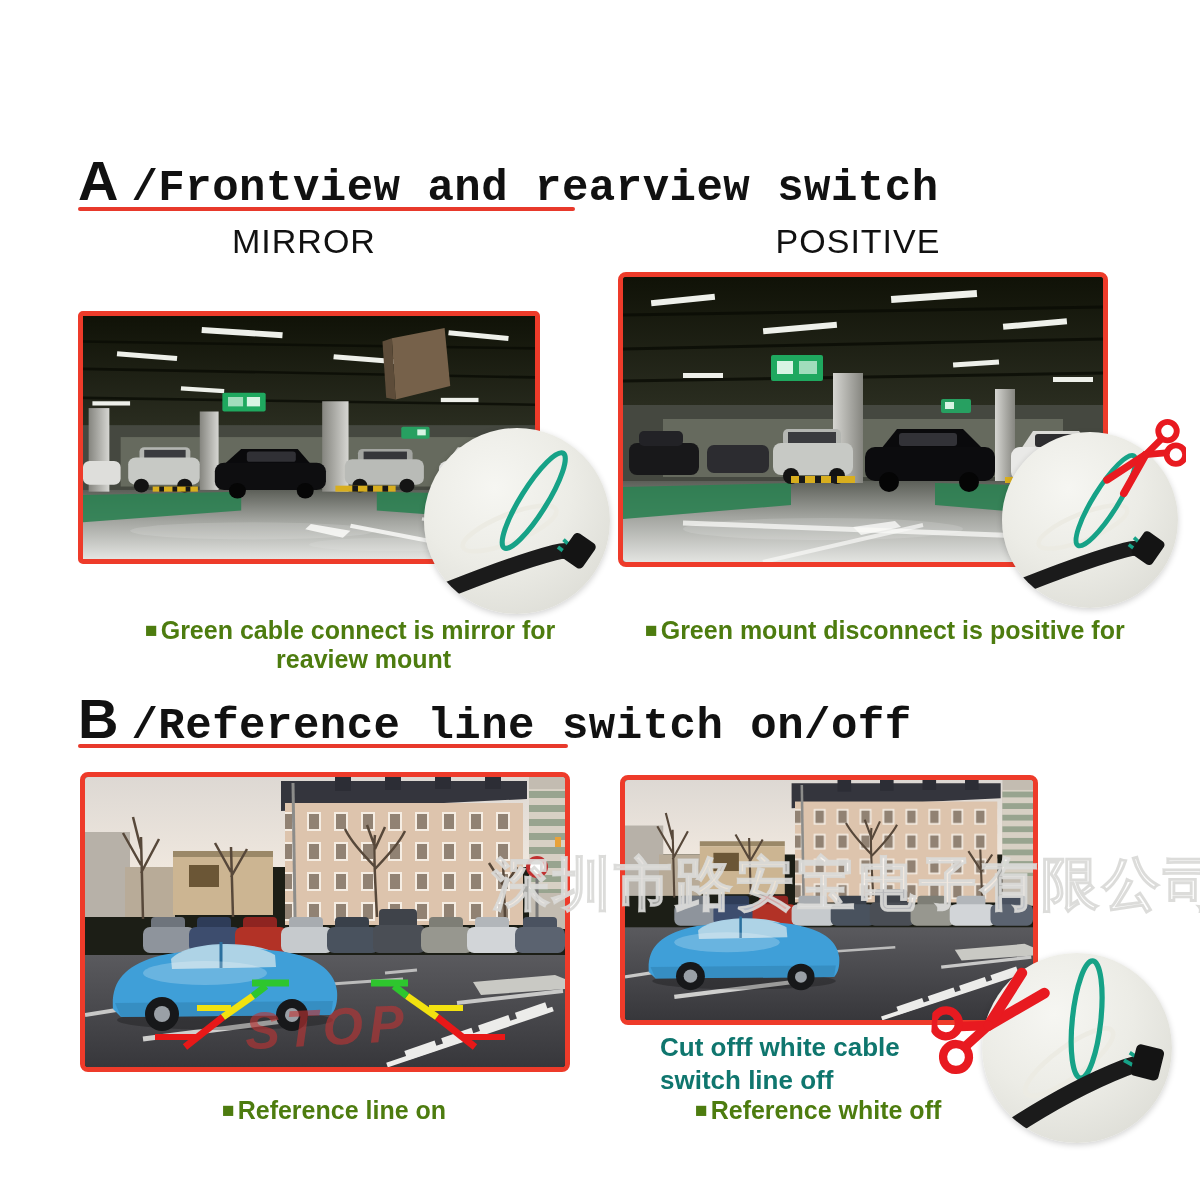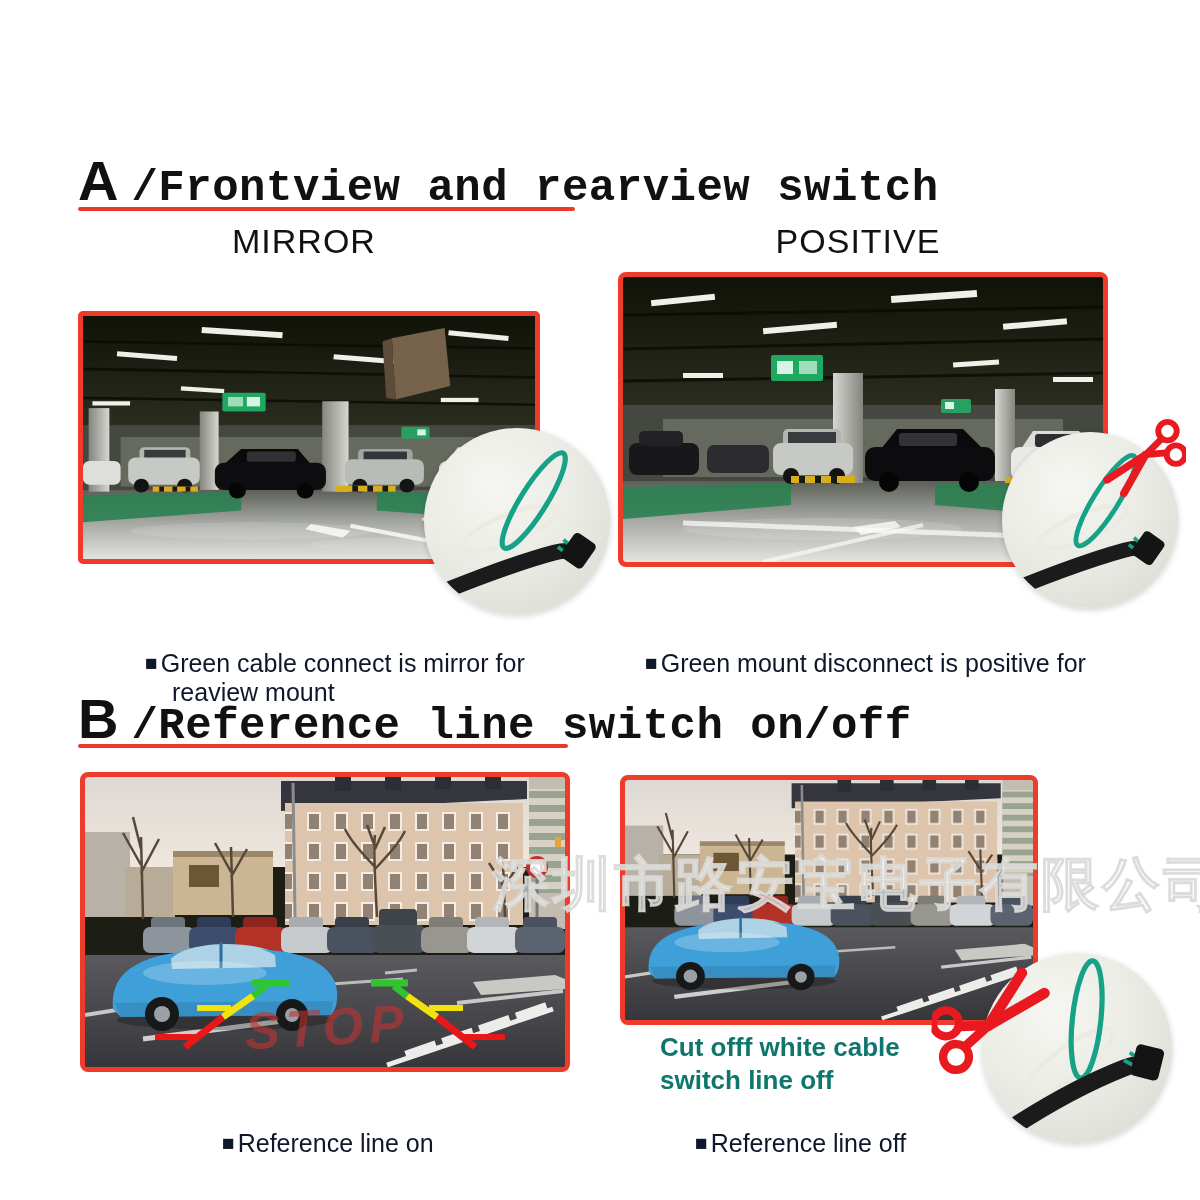--- a/index.html
+++ b/index.html
@@ -6,22 +6,22 @@
   #canvas{position:relative;width:1200px;height:1200px;background:#ffffff;overflow:hidden;
           font-family:"Liberation Sans","DejaVu Sans",sans-serif;color:#111;}
   .sec-title{position:absolute;display:flex;align-items:baseline;gap:12px;font-weight:bold;}
   .sec-letter{font-size:56px;line-height:0.9;letter-spacing:1px;}
   .sec-text{font-size:44px;letter-spacing:0.5px;font-family:Liberation Mono, monospace;}
   .rule{position:absolute;height:4px;background:#e8392b;border-radius:2px;}
   .img-label{position:absolute;text-align:center;font-weight:normal;font-size:34px;letter-spacing:1px;}
   .photo{position:absolute;border:5px solid #ee3b2a;border-radius:8px;overflow:hidden;background:#1c1e16;}
   .photo svg.scene{display:block;width:100%;height:100%;}
   .mirrored{transform:scaleX(-1);}
-  .caption{position:absolute;font-weight:normal;font-size:25px;line-height:1.14;color:#0f172a;margin-top:33px;}
-  .caption .line2{padding-left:27px;}
+  .caption{position:absolute;font-weight:bold;font-size:25px;line-height:1.14;color:#4d7c0f;}
+  .caption .line2{padding-left:27px;text-align:center;}
   .bullet{font-size:21px;margin-right:3px;position:relative;top:-2px;}
   .inset{position:absolute;border-radius:50%;overflow:hidden;
          background:radial-gradient(circle at 38% 32%,#f6f6f2 0%,#ececе6 45%,#d7d7d0 100%);
          background:radial-gradient(circle at 38% 32%,#f6f6f2 0%,#ecece6 45%,#d7d7d0 100%);
          box-shadow:0 2px 6px rgba(0,0,0,0.18);z-index:5;}
   .inset svg{display:block;width:100%;height:100%;}
   .scissors{position:absolute;z-index:8;}
   .watermark{position:absolute;left:492px;top:846px;width:720px;z-index:4;
              font-size:58px;font-weight:bold;letter-spacing:3px;white-space:nowrap;
              color:rgba(255,255,255,0.62);-webkit-text-stroke:1px rgba(214,214,212,0.85);}
@@ -545,16 +545,16 @@
 
   <div class="cut-note">
     <div>Cut offf white cable</div>
     <div>switch line off</div>
   </div>
 
   <div class="caption cap-b" style="left:222px;top:1096px;">
     <span class="bullet">■</span><span>Reference line on</span>
   </div>
   <div class="caption cap-b" style="left:695px;top:1096px;">
-    <span class="bullet">■</span><span>Reference line off</span>
+    <span class="bullet">■</span><span>Reference white off</span>
   </div>
 
 </div>
 
 </body></html>

